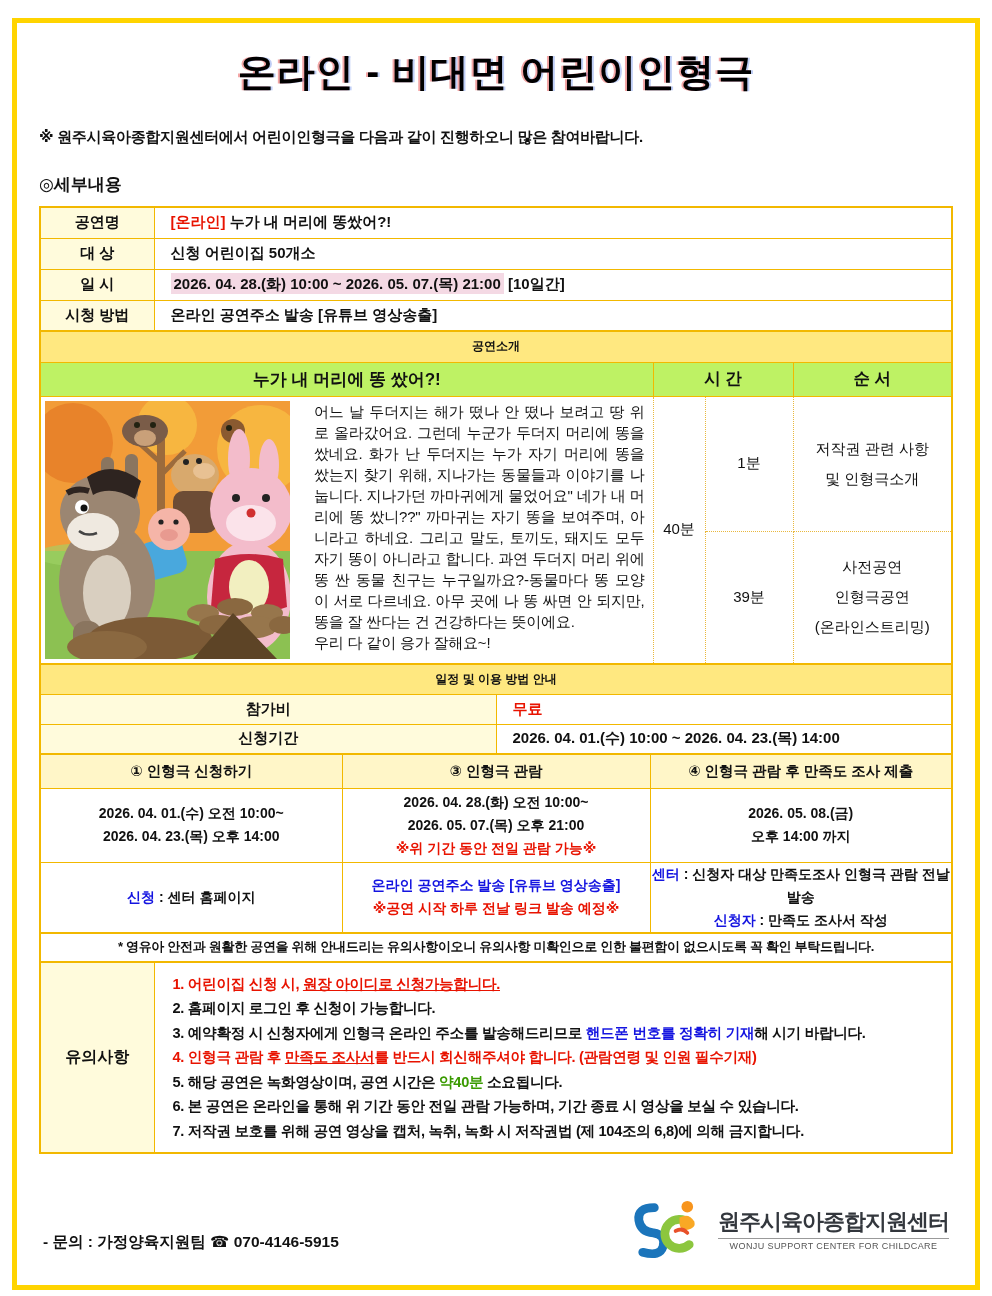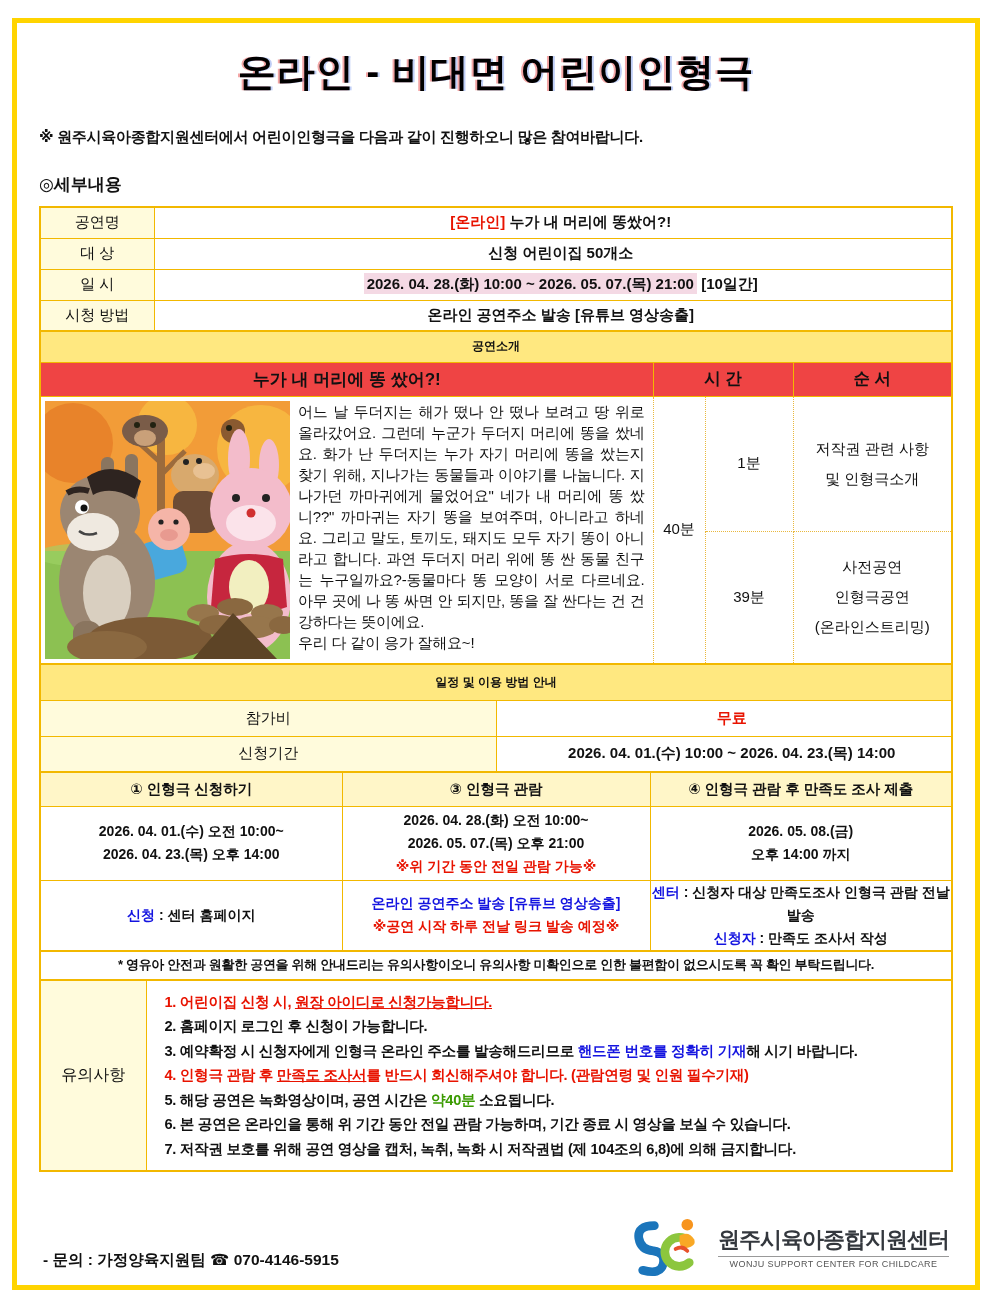--- a/index.html
+++ b/index.html
@@ -13,42 +13,42 @@
     text-shadow:-2px 0 0 rgba(220,0,0,.35), 2px 0 0 rgba(0,60,220,.25); }
   .intro { margin-top:30px; font-size:15px; font-weight:bold; letter-spacing:-0.3px; }
   .details-heading { margin-top:26px; font-size:17px; font-weight:bold; }
 
   table { width:100%; border-collapse:collapse; table-layout:fixed; }
   .blk { margin-top:-2px; }
   td { border:1.5px solid #f2b800; font-size:15px; }
   .outer2 { border:2px solid #f2b800; }
 
   .info-table { margin-top:10px; }
-  .lbl { width:114px; background:#fffbdc; text-align:center; font-weight:normal; height:31px; }
-  .val { padding-left:16px; font-weight:bold; height:31px;text-align:center; }
+  .lbl { width:114px; background:#fffbdc; text-align:center; font-weight:bold; height:31px; }
+  .val { padding-left:16px; font-weight:bold; height:31px; }
   .red { color:#e81300; }
   .blue { color:#1414e0; }
   .green { color:#3a9a00; }
   .hl-pink { background:#f4d9e4; padding:2px 3px; }
 
   .sec-hdr { background:#ffe880; text-align:center; font-weight:bold; height:31px; font-size:12px; }
-  .sub-hdr { background:#ef4444; text-align:center; font-weight:bold; height:34px; font-size:16.5px; }
+  .sub-hdr { background:#bef264; text-align:center; font-weight:bold; height:34px; font-size:16.5px; }
 
   .show-table td { border:1px dotted #e9b83e; }
   .show-table .sec-hdr, .show-table .sub-hdr { border:1.5px solid #f2b800; }
   .show-table { border:2px solid #f2b800; }
   .show-main { vertical-align:top; padding:4px; }
   .show-flex { display:flex; gap:8px; align-items:flex-start; }
   .poster { flex:0 0 245px; }
-  .story { flex:1; font-size:15px; line-height:21px; text-align:justify; padding-right:4px; letter-spacing:-0.2px; }
+  .story { flex:1; font-size:15px; line-height:21px; text-align:justify; padding-right:4px; letter-spacing:-0.2px;margin-left:16px; }
   .story-tail { margin-top:0; }
   .time-cell { text-align:center; font-weight:normal; }
   .order-cell { text-align:center; line-height:30px; }
 
-  .sched-table td { height:36px; }
+  .sched-table td { height:30px; }
   .steps-line span { font-weight:bold; }
   .arrow { color:#f7941d; margin:0 7px; font-size:14px; }
 
   .grid3 td { text-align:center; font-weight:bold; }
   .grid3 .hdr3 { background:#fff6c8; height:34px; font-size:14.5px; }
   .grid3 .r1 td { height:74px; font-size:14px; line-height:23px; }
   .grid3 .r2 td { height:62px; font-size:14px; line-height:23px; }
   .grid3 .small { font-size:12.5px; }
 
   .note-row td { height:29px; text-align:center; font-size:13px; font-weight:bold; letter-spacing:-0.3px; }
@@ -268,21 +268,21 @@
     <tbody>
         <tr>
           <td>* 영유아 안전과 원활한 공연을 위해 안내드리는 유의사항이오니 유의사항 미확인으로 인한 불편함이 없으시도록 꼭 확인 부탁드립니다.</td>
         </tr>
   </tbody>
     </table>
 
   <table class="notice-table blk outer2">
     <tbody>
         <tr>
-      <td class="lbl" style="width:106px">유의사항</td>
+      <td class="lbl" style="width:114px">유의사항</td>
       <td class="items">
         <div class="nitem red"><span>1. 어린이집 신청 시, </span><span class="u">원장 아이디로 신청가능합니다.</span></div>
         <div class="nitem">2. 홈페이지 로그인 후 신청이 가능합니다.</div>
         <div class="nitem"><span>3. 예약확정 시 신청자에게 인형극 온라인 주소를 발송해드리므로 </span><span class="blue">핸드폰 번호를 정확히 기재</span><span>해 시기 바랍니다.</span></div>
         <div class="nitem red"><span>4. 인형극 관람 후 </span><span class="u">만족도 조사서</span><span>를 반드시 회신해주셔야 합니다. (관람연령 및 인원 필수기재)</span></div>
         <div class="nitem"><span>5. 해당 공연은 녹화영상이며, 공연 시간은 </span><span class="green">약40분</span><span> 소요됩니다.</span></div>
         <div class="nitem">6. 본 공연은 온라인을 통해 위 기간 동안 전일 관람 가능하며, 기간 종료 시 영상을 보실 수 있습니다.</div>
         <div class="nitem">7. 저작권 보호를 위해 공연 영상을 캡처, 녹취, 녹화 시 저작권법 (제 104조의 6,8)에 의해 금지합니다.</div>
       </td>
     </tr>

